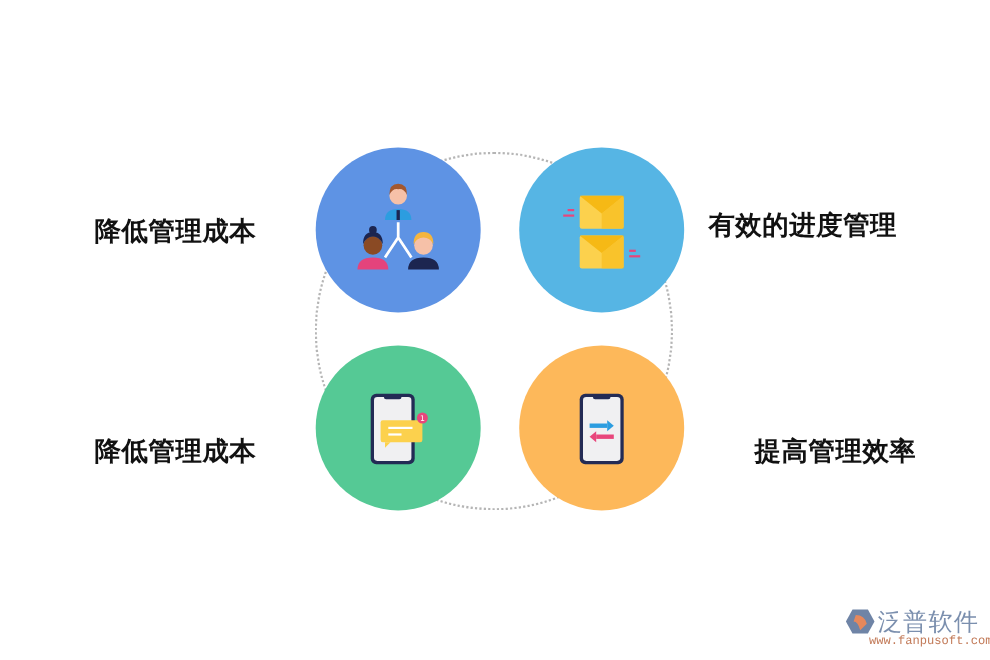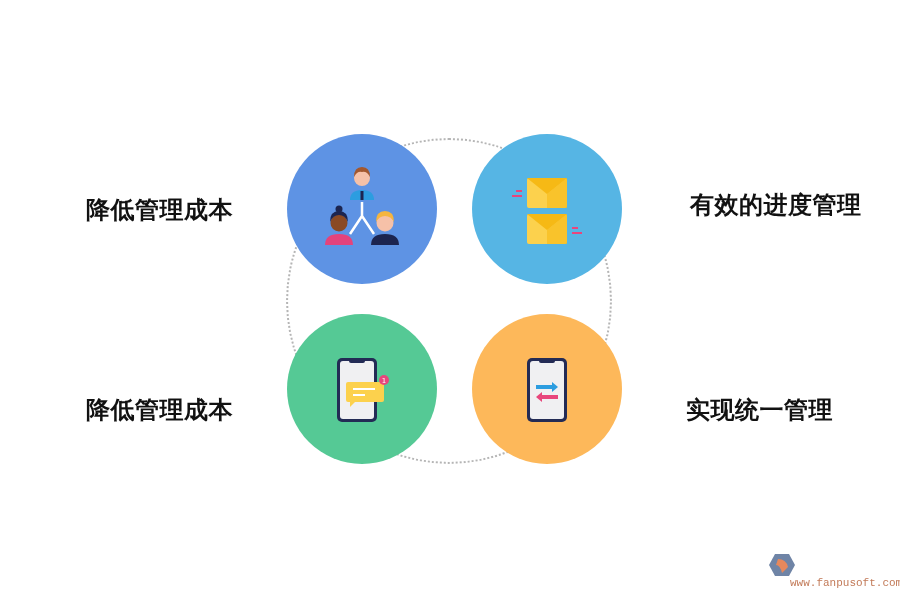--- a/index.html
+++ b/index.html
@@ -74,23 +74,24 @@
     <rect x="58" y="47" width="34" height="58" rx="3" fill="#f0f0f2"></rect>
     <rect x="67" y="45" width="16" height="4" rx="2" fill="#232b55"></rect>
     <rect x="64" y="71" width="16" height="4" fill="#2c9de0"></rect>
     <path d="M80 68 L86 73 L80 78 Z" fill="#2c9de0"></path>
     <rect x="70" y="81" width="16" height="4" fill="#e8467c"></rect>
     <path d="M70 78 L64 83 L70 88 Z" fill="#e8467c"></path>
   </svg>
 </div>
 
 <div class="label" style="left:86px;top:194px;">降低管理成本</div>
-<div class="label" style="left:690px;top:189px;">有效的进度管理</div>
+<div class="label" style="left:644px;top:189px;">有效的进度管理</div>
 <div class="label" style="left:86px;top:394px;">降低管理成本</div>
-<div class="label" style="left:686px;top:394px;">实现统一管理</div>
+<div class="label" style="left:686px;top:394px;">提高管理效率</div>
 
 <div class="logo">
   <svg class="logo-mark" viewBox="0 0 28 24">
     <path d="M7 1 L21 1 L27 12 L21 23 L7 23 L1 12 Z" fill="#6f84a6"></path>
     <path d="M10 6 Q18 6 20 14 L14 20 Q12 12 8 12 Z" fill="#e6885c"></path>
   </svg>
+  <span class="logo-name">泛普软件</span>
   <span class="logo-url">www.fanpusoft.com</span>
 </div>
 
 </body></html>

